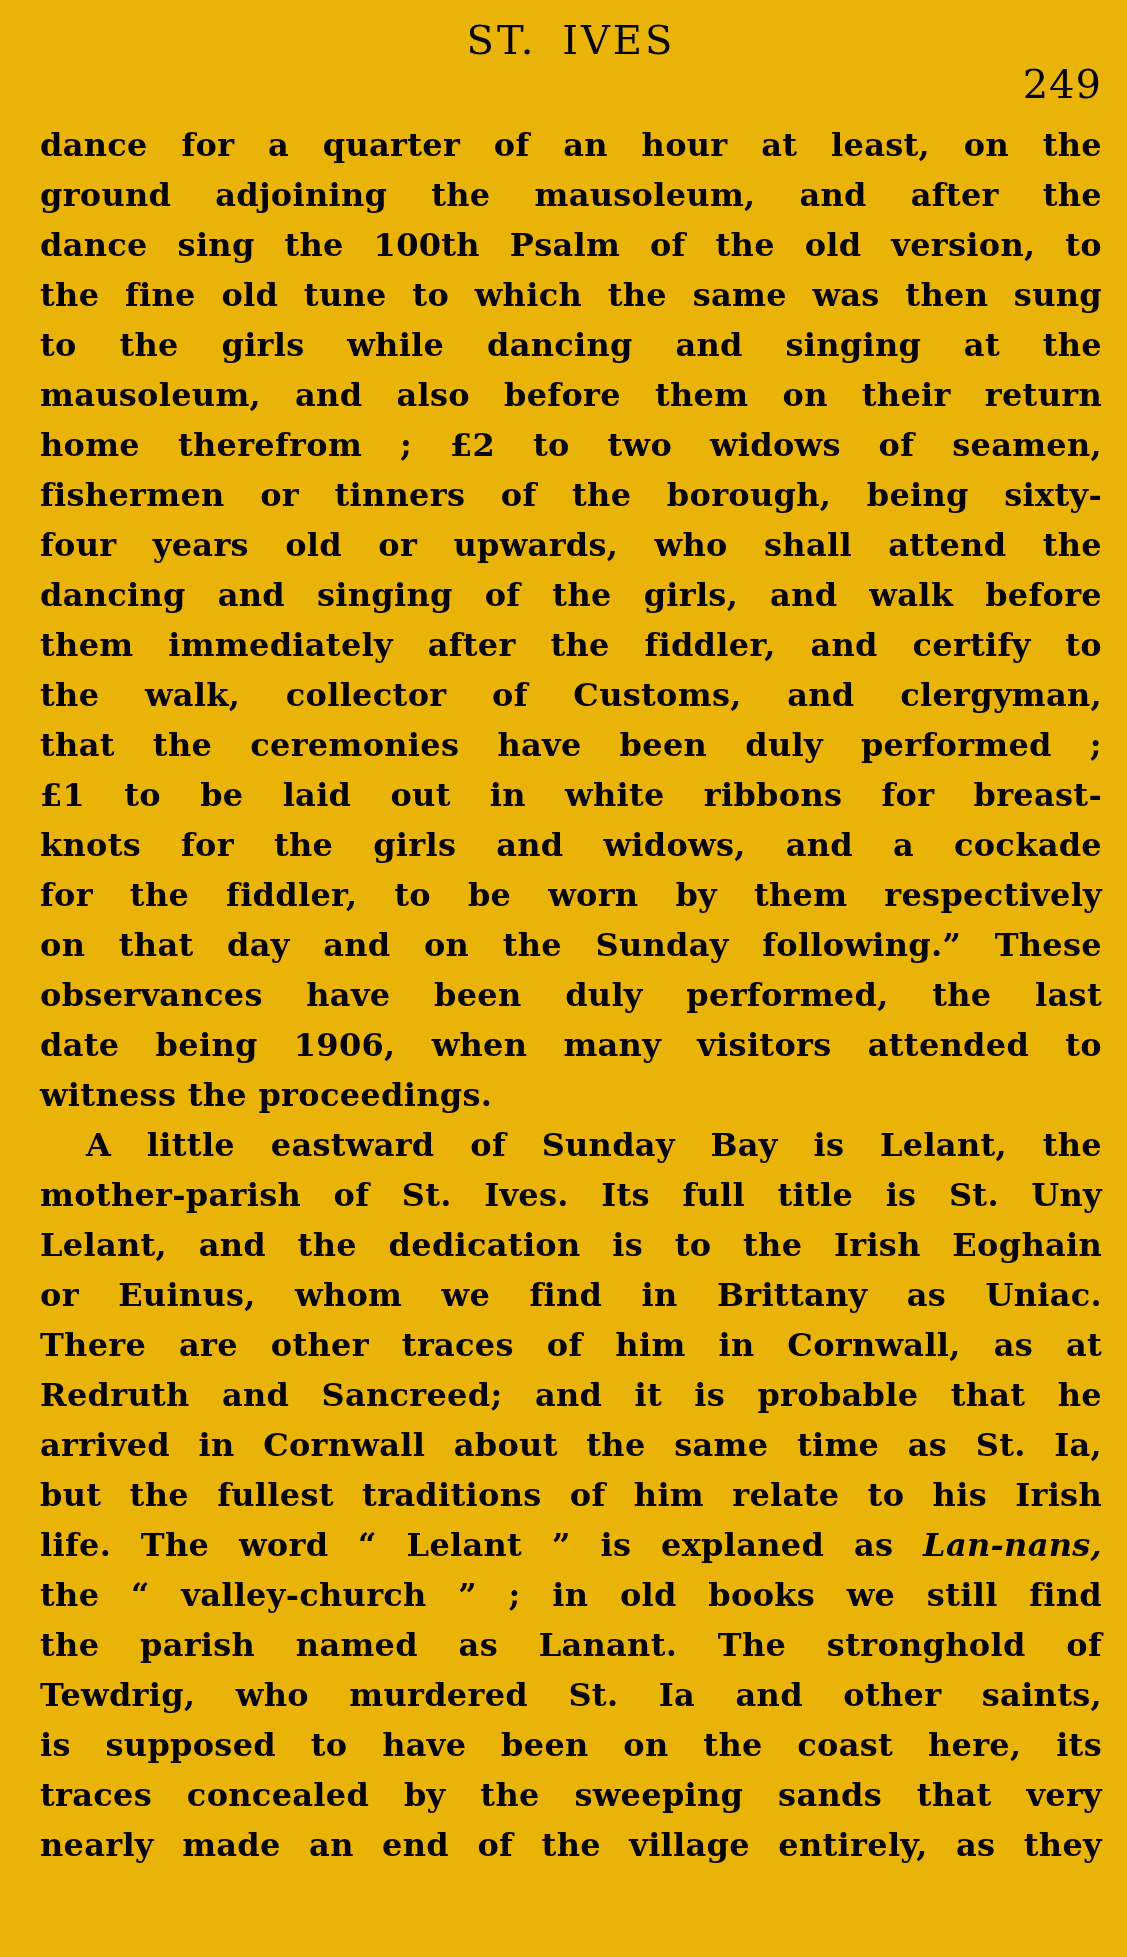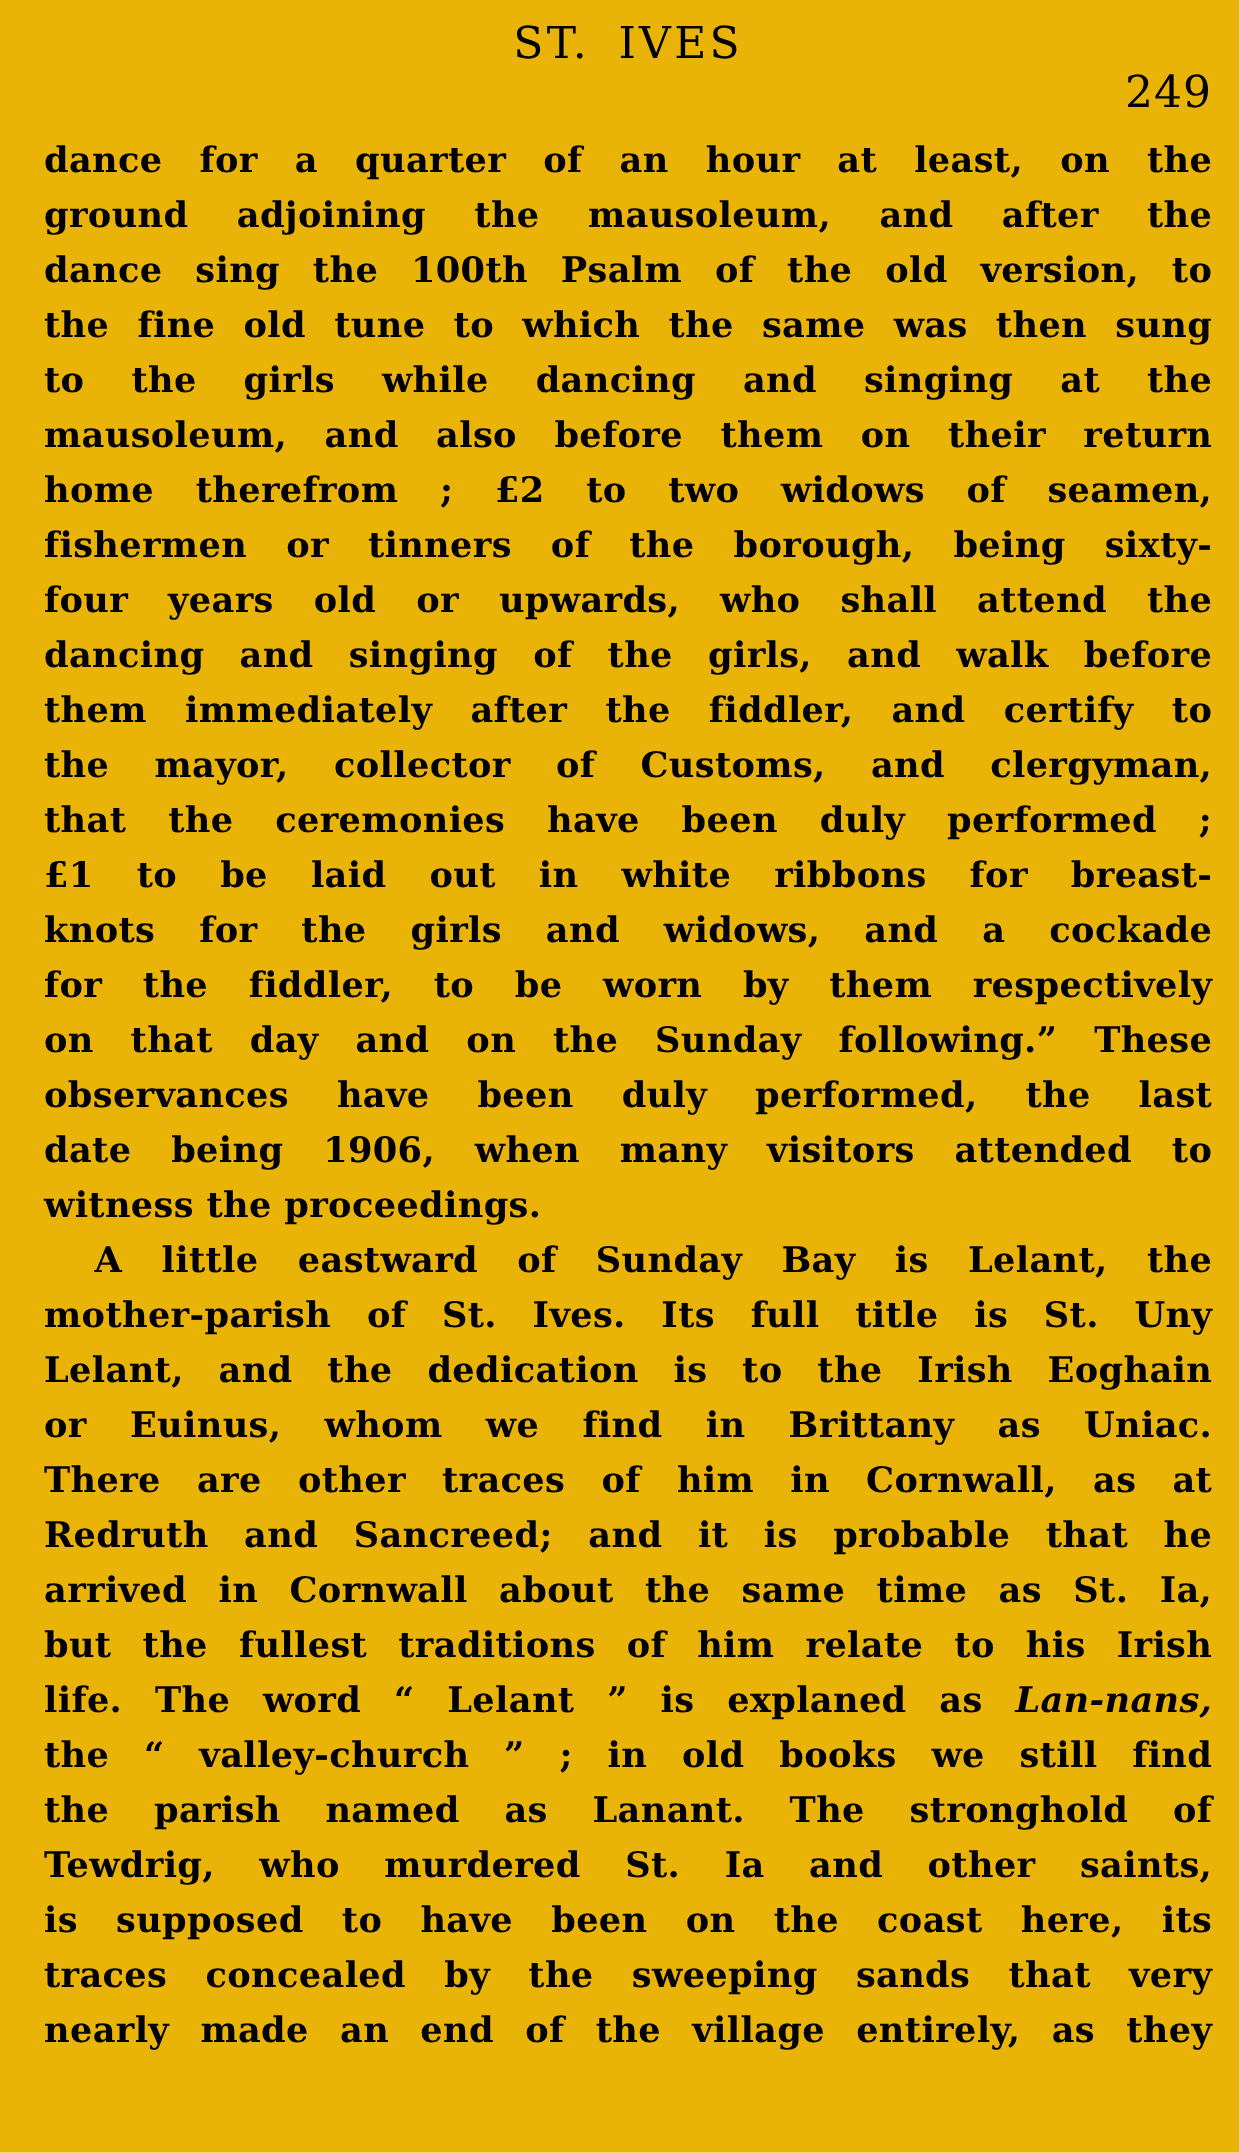--- a/index.html
+++ b/index.html
@@ -88,21 +88,21 @@
       <div class="line">ground adjoining the mausoleum, and after the</div>
       <div class="line">dance sing the 100th Psalm of the old version, to</div>
       <div class="line">the fine old tune to which the same was then sung</div>
       <div class="line">to the girls while dancing and singing at the</div>
       <div class="line">mausoleum, and also before them on their return</div>
       <div class="line">home therefrom ; £2 to two widows of seamen,</div>
       <div class="line">fishermen or tinners of the borough, being sixty-</div>
       <div class="line">four years old or upwards, who shall attend the</div>
       <div class="line">dancing and singing of the girls, and walk before</div>
       <div class="line">them immediately after the fiddler, and certify to</div>
-      <div class="line">the mayor, collector of Customs, and clergyman,</div>
+      <div class="line">the walk, collector of Customs, and clergyman,</div>
       <div class="line">that the ceremonies have been duly performed ;</div>
       <div class="line">£1 to be laid out in white ribbons for breast-</div>
       <div class="line">knots for the girls and widows, and a cockade</div>
       <div class="line">for the fiddler, to be worn by them respectively</div>
       <div class="line">on that day and on the Sunday following.”  These</div>
       <div class="line">observances have been duly performed, the last</div>
       <div class="line">date being 1906, when many visitors attended to</div>
       <div class="line short">witness the proceedings.</div>
     </div>
 

